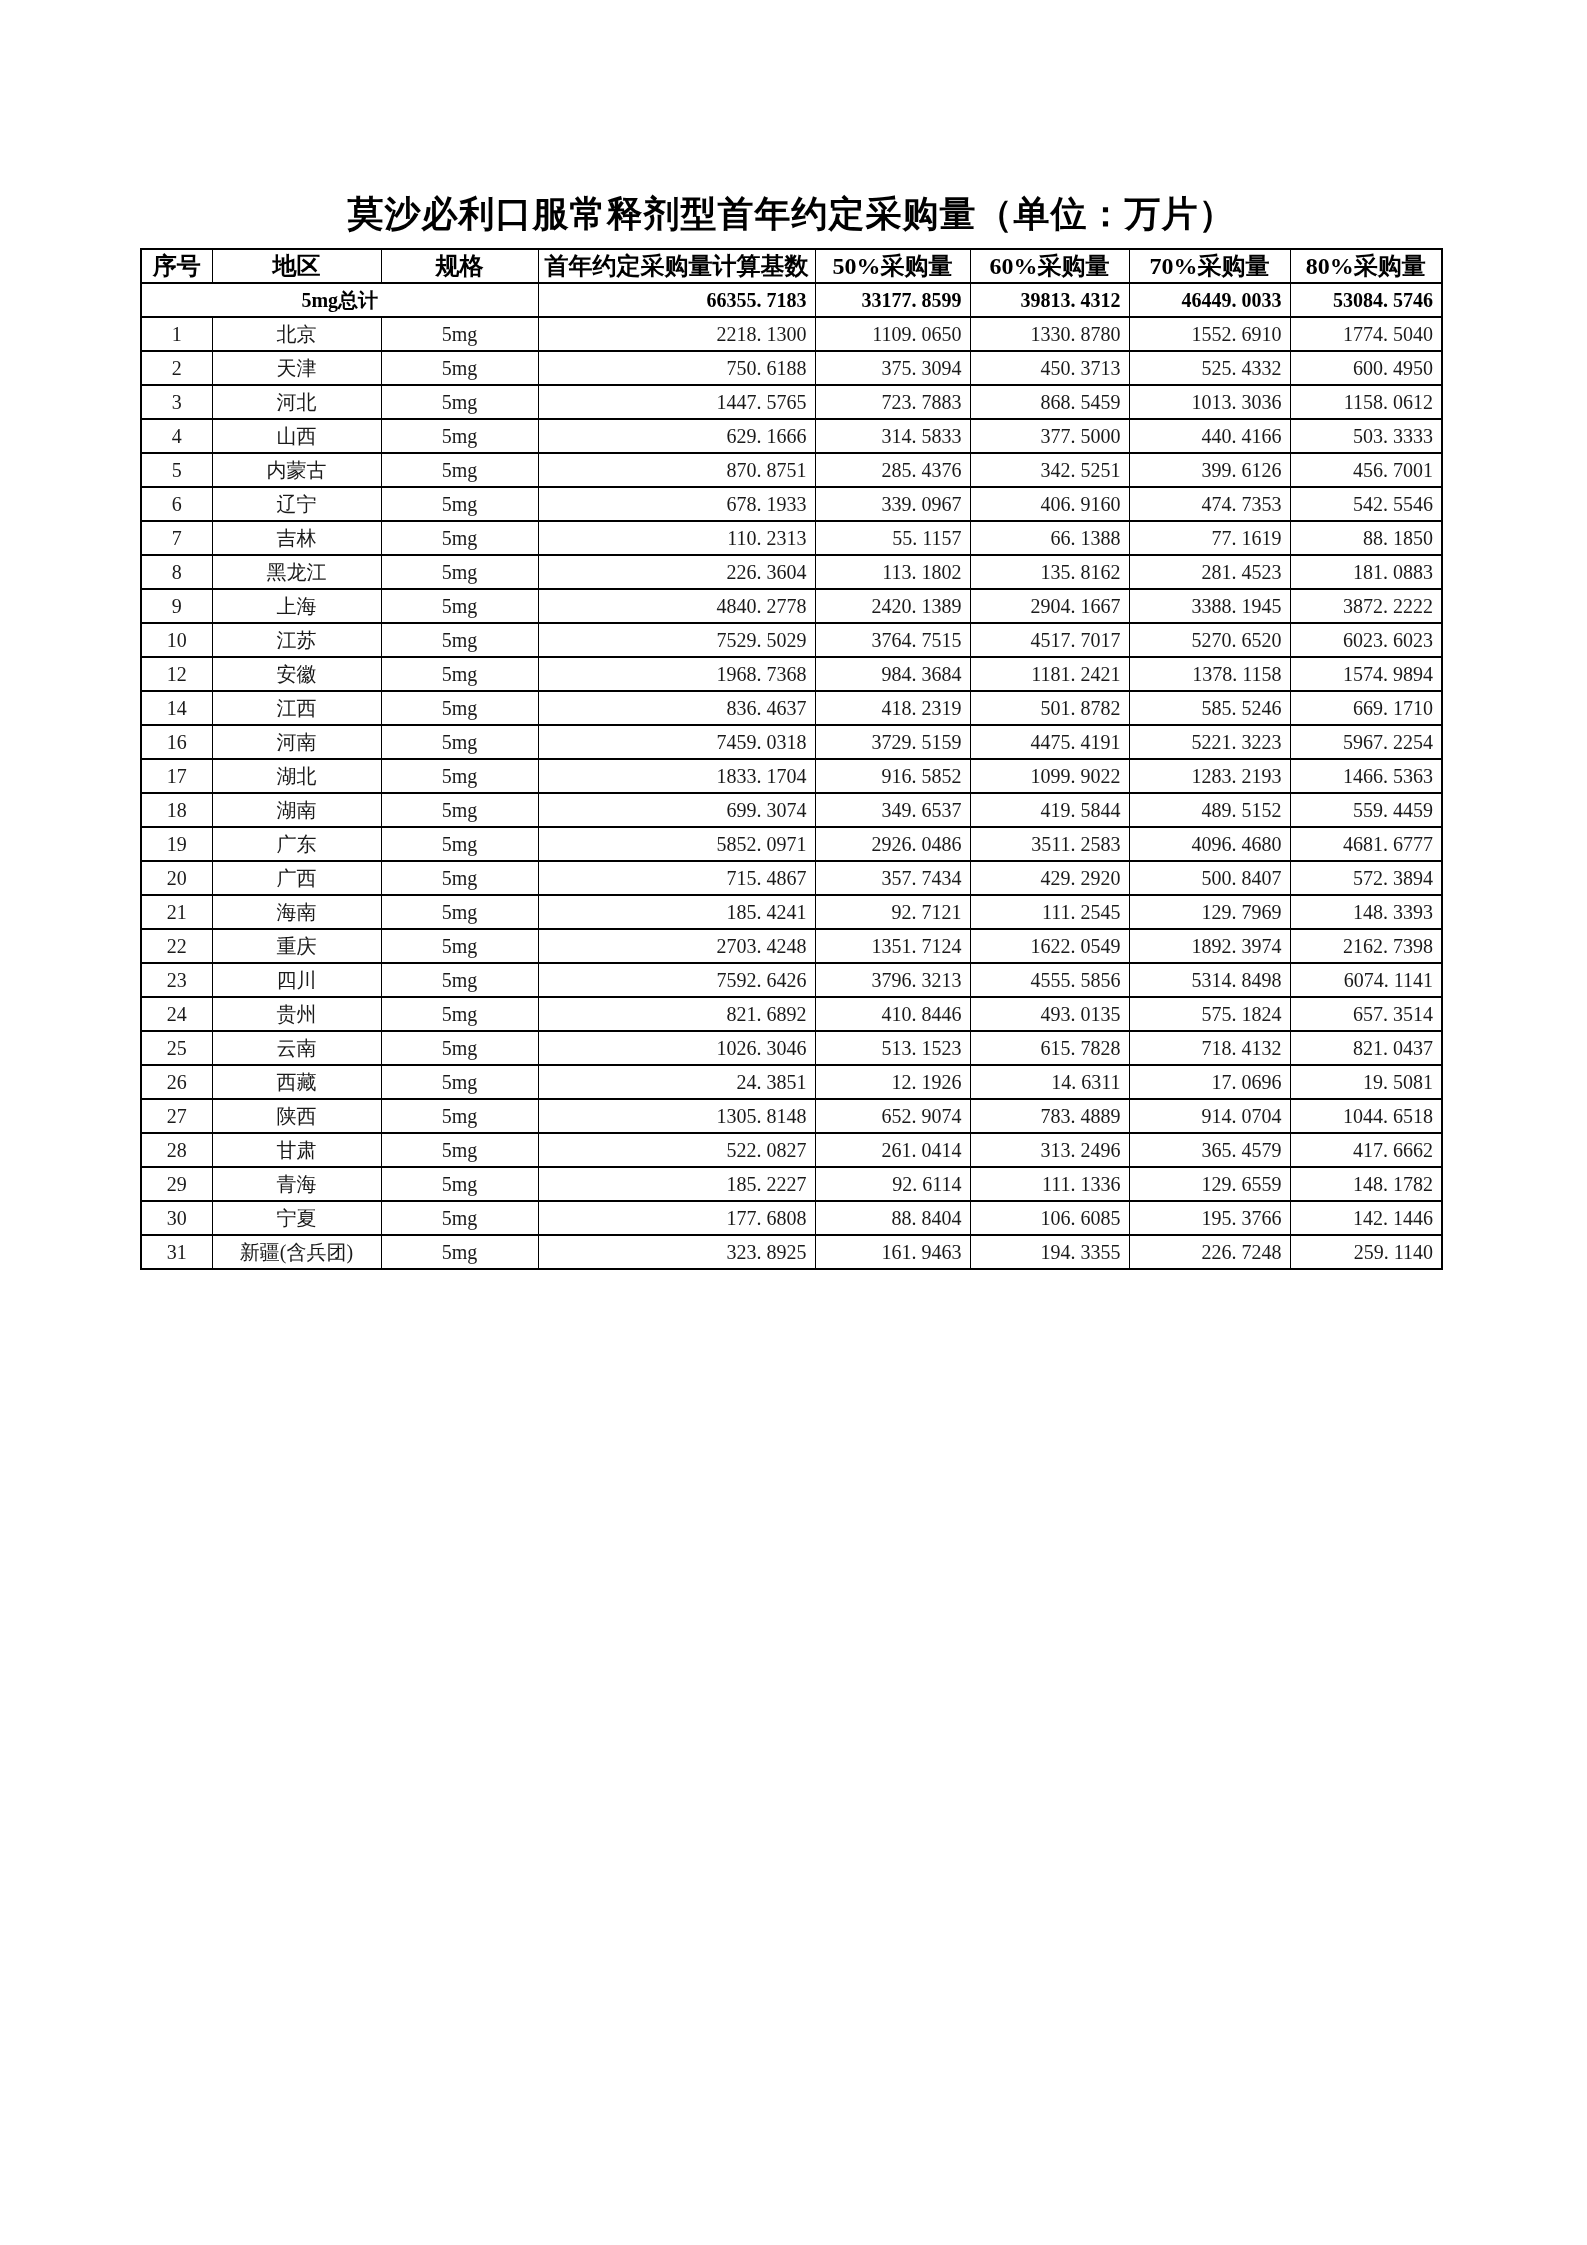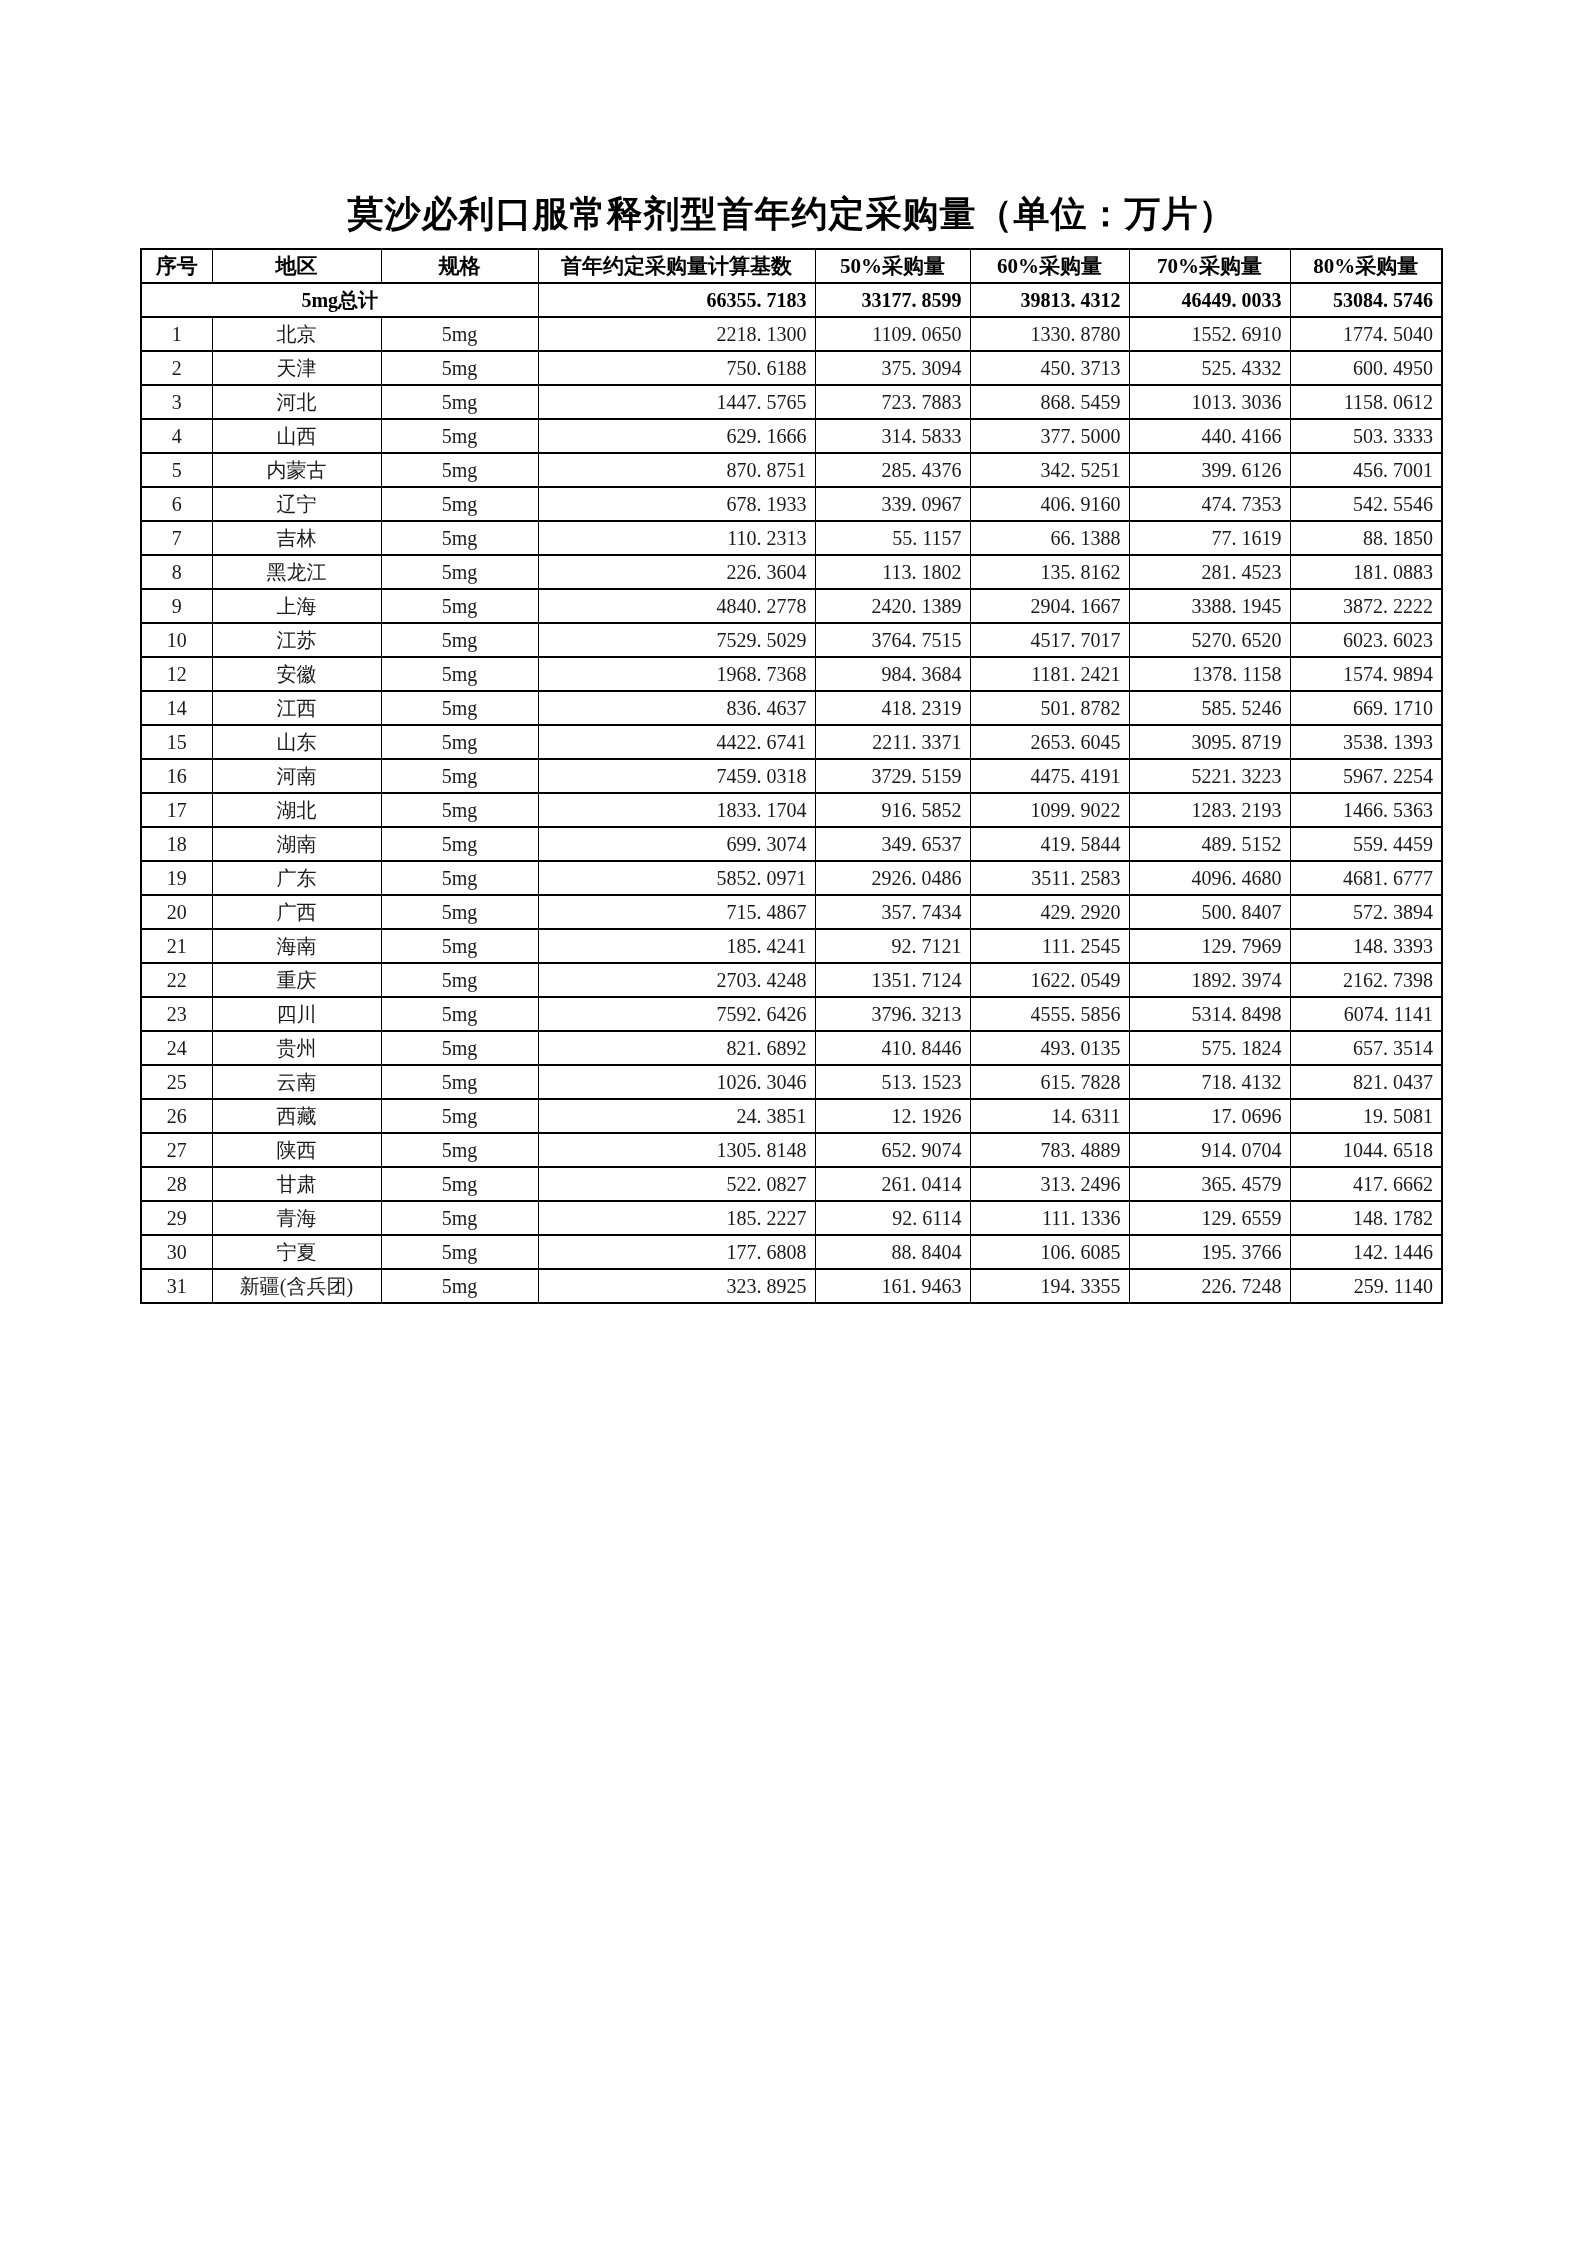--- a/index.html
+++ b/index.html
@@ -43,21 +43,21 @@
     border-bottom-width: 2px;
     height: 32px;
     padding: 0;
     font-size: 20px;
     line-height: 32px;
     white-space: nowrap;
     overflow: hidden;
   }
   .data-table th {
     font-weight: bold;
-    font-size: 21px;
+    font-size: 24px;
     text-align: center;
     color: #000000;
   }
   .data-table td.center {
     text-align: center;
     color: #1a1a1a;
   }
   .data-table td.num {
     text-align: right;
     padding-right: 8px;
@@ -221,30 +221,20 @@
           <td class="center">14</td>
           <td class="center">江西</td>
           <td class="center">5mg</td>
           <td class="num">836. 4637</td>
           <td class="num">418. 2319</td>
           <td class="num">501. 8782</td>
           <td class="num">585. 5246</td>
           <td class="num">669. 1710</td>
         </tr>
         <tr>
-          <td class="center">15</td>
-          <td class="center">山东</td>
-          <td class="center">5mg</td>
-          <td class="num">4422. 6741</td>
-          <td class="num">2211. 3371</td>
-          <td class="num">2653. 6045</td>
-          <td class="num">3095. 8719</td>
-          <td class="num">3538. 1393</td>
-        </tr>
-        <tr>
           <td class="center">16</td>
           <td class="center">河南</td>
           <td class="center">5mg</td>
           <td class="num">7459. 0318</td>
           <td class="num">3729. 5159</td>
           <td class="num">4475. 4191</td>
           <td class="num">5221. 3223</td>
           <td class="num">5967. 2254</td>
         </tr>
         <tr>

